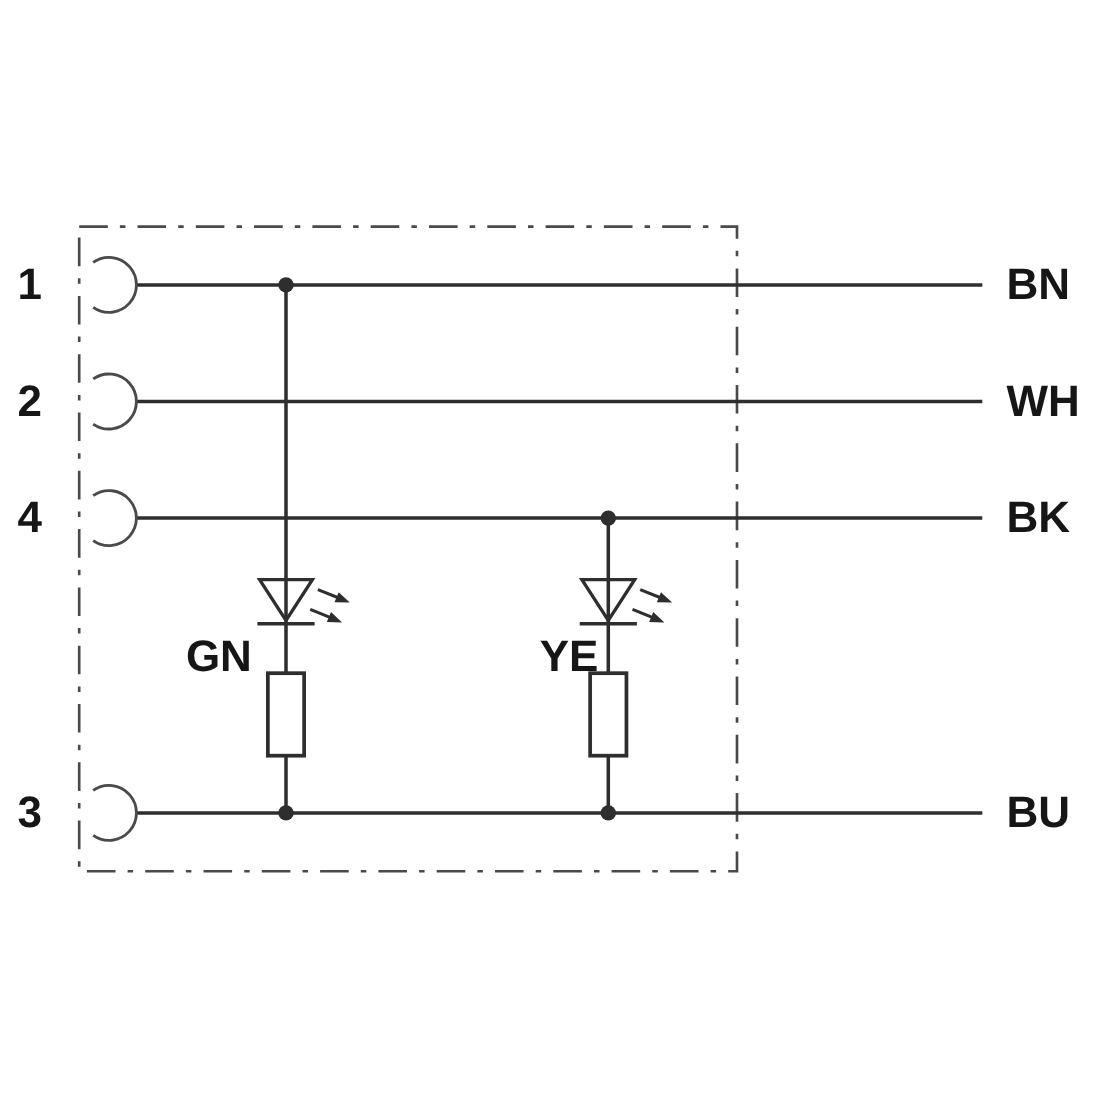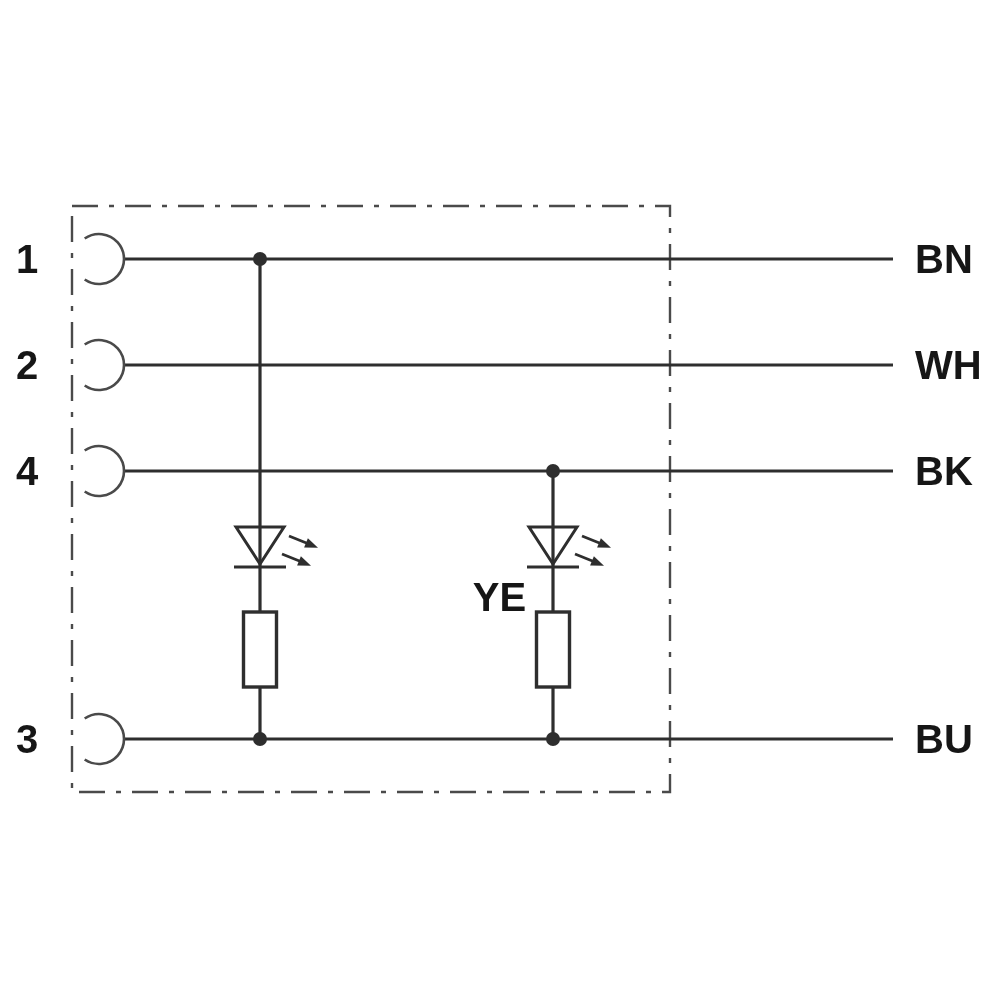--- a/index.html
+++ b/index.html
@@ -148,15 +148,16 @@
   <div class="lbl pin-lbl" style="top:233px;">1</div>
   <div class="lbl pin-lbl" style="top:339px;">2</div>
   <div class="lbl pin-lbl" style="top:445px;">4</div>
   <div class="lbl pin-lbl" style="top:713px;">3</div>
 
   <div class="lbl wire-lbl" style="top:233px;">BN</div>
   <div class="lbl wire-lbl" style="top:339px;">WH</div>
   <div class="lbl wire-lbl" style="top:445px;">BK</div>
   <div class="lbl wire-lbl" style="top:713px;">BU</div>
 
-  <div class="lbl" style="left:455px; top:571px; width:89px; text-align:center;">YE</div>
+  <div class="lbl led-lbl-right" style="left:140px; top:571px; width:89px;">GN</div>
+  <div class="lbl" style="left:455px; top:571px; width:89px; text-align:right;">YE</div>
 
 </div>
 
 </body></html>

